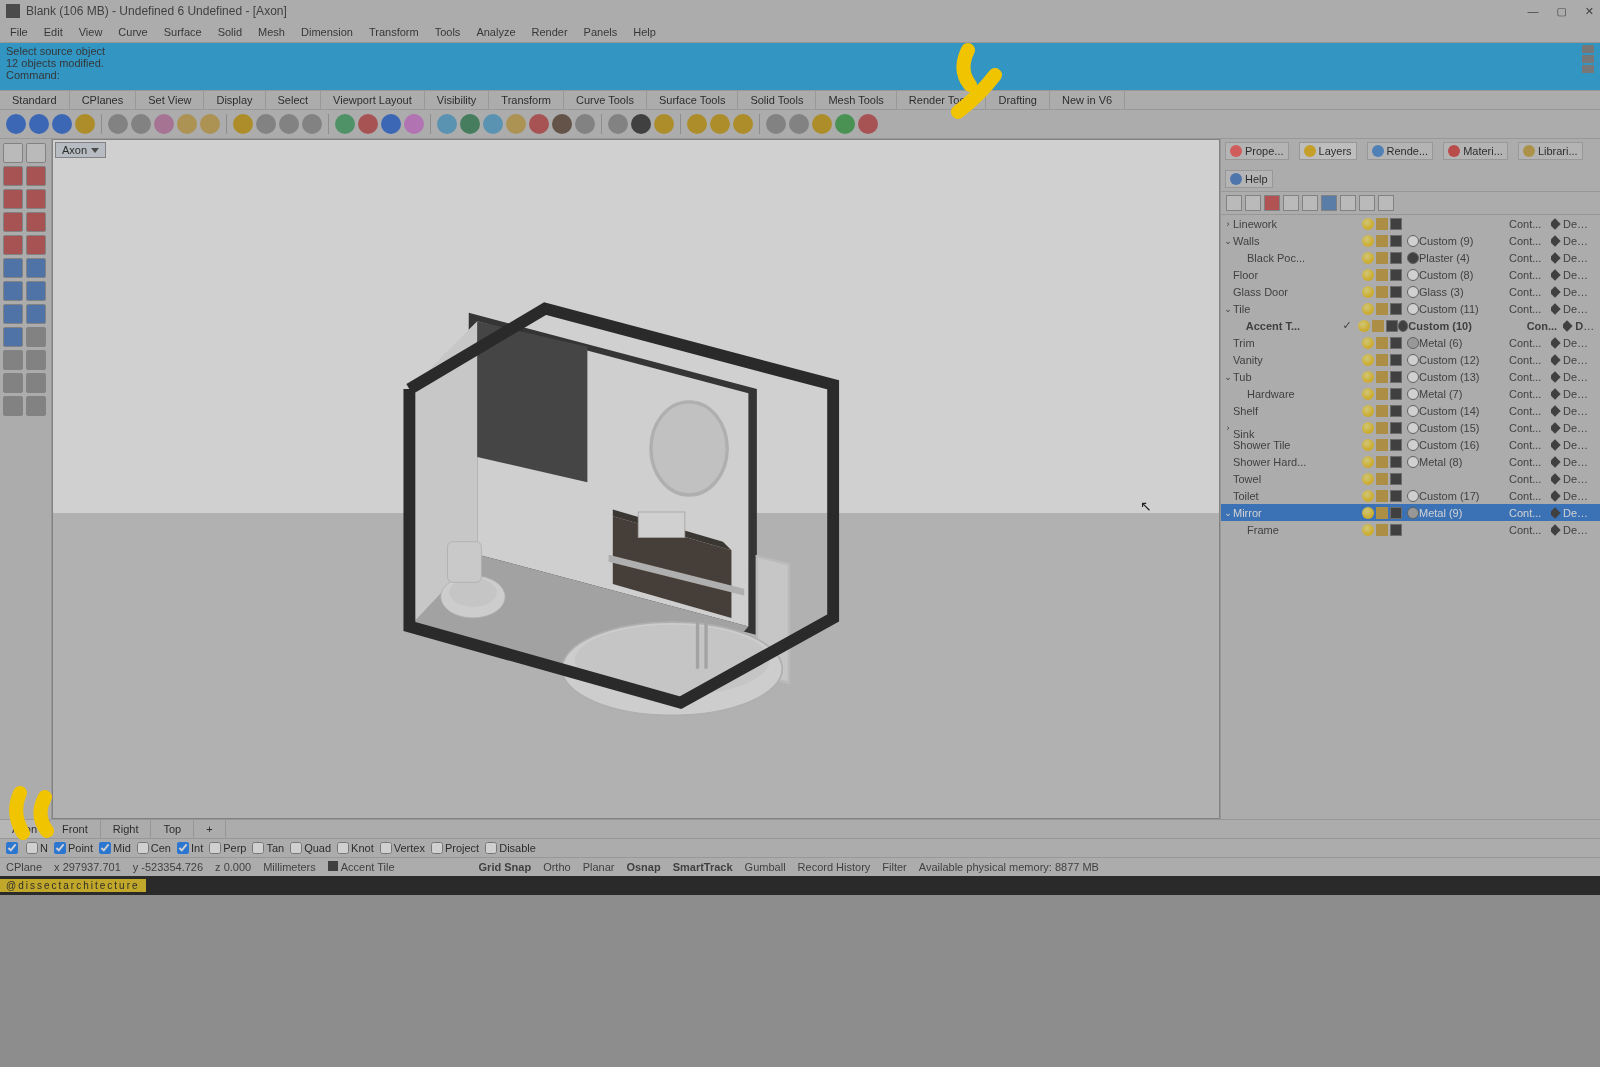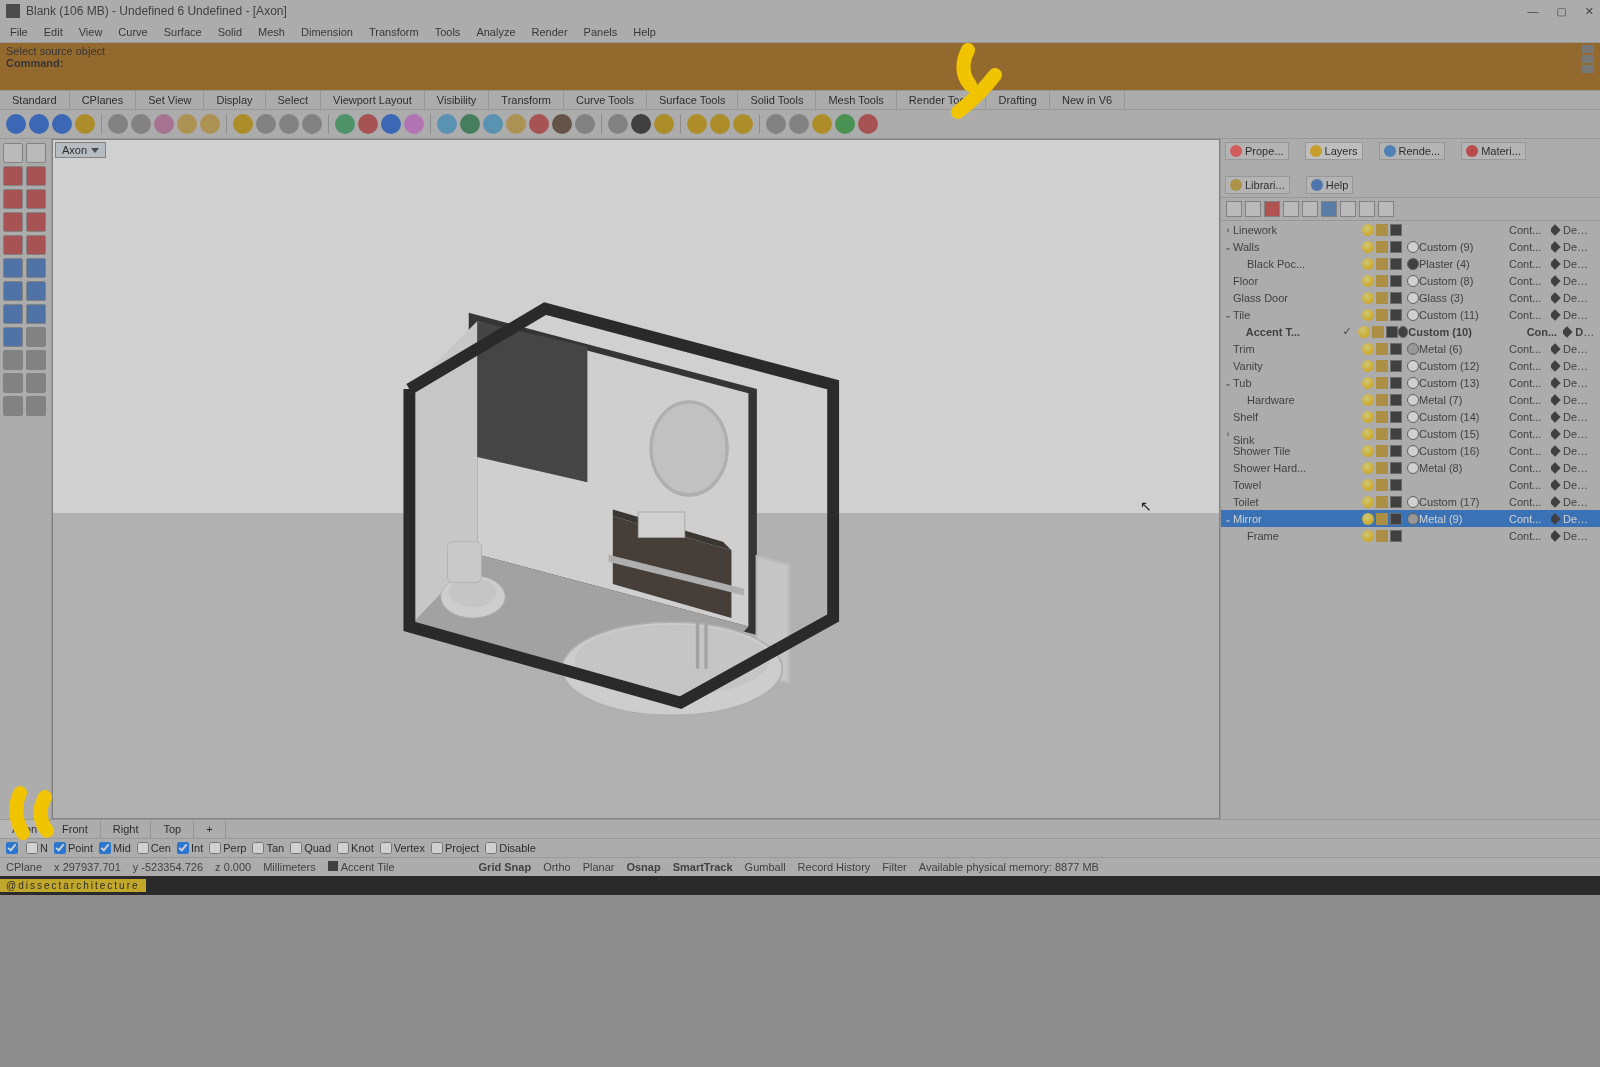--- a/index.html
+++ b/index.html
@@ -5,40 +5,40 @@
 * { margin: 0; padding: 0; box-sizing: border-box; font-family: "Segoe UI", Tahoma, sans-serif; font-size: 11px; }
 body { background: #999; width: 1600px; height: 1067px; position: relative; overflow: hidden; user-select:none;}
 .overlay { position:absolute; inset:0; background: rgba(120,120,120,0.35); pointer-events:none; z-index:50;}
 .titlebar { height: 22px; background: #c8c8c8; display:flex; align-items:center; padding:0 6px; }
 .titlebar-icon { width:14px; height:14px; background: #333; margin-right:6px;}
 .titlebar-text { flex:1; color:#222; font-size:12px;}
 .winbtns { display:flex; gap:18px; font-size:14px; color:#222; }
 .winbtns span{cursor:default;}
 .menubar { background:#c8c8c8; padding:2px 4px; display:flex; gap:4px; color:#111; }
 .menubar span { padding:2px 6px; cursor:default;}
-.commandarea { background:#a16207; padding:2px 6px; min-height:48px; color:#111; border-top:1px solid #aaa; position:relative;}
-.commandarea .cmd-label { font-weight:bold; }
+.commandarea { background:#0ea5e9; padding:2px 6px; min-height:48px; color:#111; border-top:1px solid #aaa; position:relative;}
+.commandarea .cmd-label { font-weight:normal; }
 .cmd-opts { position:absolute; right:6px; top:2px; display:flex; flex-direction:column; gap:2px;}
 .cmd-opts span{width:12px;height:8px;background:#777;}
 .tabstrip { background:#c8c8c8; display:flex; border-top:1px solid #aaa; border-bottom:1px solid #aaa;}
 .tabstrip .tab { padding:3px 12px; border-right:1px solid #aaa; cursor:default;}
 .toolbar-main { background:#c8c8c8; display:flex; align-items:center; gap:3px; padding:4px 6px; border-bottom:1px solid #aaa;}
 .tb-ico { width:20px; height:20px; border-radius:10px; display:inline-block;}
 .tb-divider{width:1px;height:20px;background:#999;margin:0 3px;}
 .workspace { display:flex; height:680px; }
 .lefttools { width:52px; background:#c8c8c8; display:flex; flex-wrap:wrap; align-content:flex-start; gap:3px; padding:4px 3px; border-right:1px solid #aaa;}
 .lt-ico { width:20px; height:20px; background:#ddd; border:1px solid #888; border-radius:2px;}
 .viewport { flex:1; background:#fff; position:relative; border:1px solid #888;}
 .viewport-label { position:absolute; top:2px; left:2px; background:#d8e0e8; border:1px solid #888; padding:1px 6px; display:flex; align-items:center; gap:4px;}
 .viewport-label .dd { width:0;height:0;border-left:4px solid transparent;border-right:4px solid transparent;border-top:5px solid #333;}
 .render-area { position:absolute; inset:0; display:flex; align-items:center; justify-content:center;}
 .ground { position:absolute; left:0; right:0; top:55%; bottom:0; background:#cfcfcf;}
 .room-placeholder { position:absolute; top:18%; left:18%; width:60%; height:70%; }
 .rightpanel { width:380px; background:#c8c8c8; display:flex; flex-direction:column; border-left:1px solid #aaa;}
-.panel-tabs { display:flex; flex-wrap:wrap; gap:16px; padding:3px 4px; border-bottom:1px solid #aaa;}
+.panel-tabs { display:flex; flex-wrap:wrap; gap:10px; padding:3px 4px; border-bottom:1px solid #aaa;}
 .panel-tabs .ptab { display:flex; align-items:center; gap:3px; padding:2px 4px; background:#d4d4d4; border:1px solid #aaa; cursor:default;}
 .panel-tabs .ptab.active { background:#e4e4e4;}
 .pt-ico{width:12px;height:12px;border-radius:6px;}
 .layer-toolbar { display:flex; gap:3px; padding:3px 5px; border-bottom:1px solid #aaa;}
 .lt2{width:16px;height:16px;background:#ddd;border:1px solid #888;}
 .layer-header { display:flex; padding:3px 4px; border-bottom:1px solid #aaa; font-size:11px; color:#222; font-weight:normal;}
 .lh-name{width:115px;} .lh-cur{width:36px;} .lh-ico{width:45px;} .lh-mat{width:100px;} .lh-lt{width:42px;} .lh-pr{width:40px;}
 .layer-list { flex:1; overflow:auto;}
 .layer-row { display:flex; align-items:center; height:17px; padding:0 2px; color:#222;}
 .layer-row.sel { background:#1b6fd8; color:#fff;}
@@ -110,20 +110,21 @@
     <span>Transform</span>
     <span>Tools</span>
     <span>Analyze</span>
     <span>Render</span>
     <span>Panels</span>
     <span>Help</span>
   </div>
 
 <div class="commandarea">
   <div>Select source object</div>
+  <div>12 objects modified.</div>
   <div class="cmd-label">Command:</div>
   <div class="cmd-opts">
       <span></span>
       <span></span>
       <span></span>
     </div>
 </div>
 
 <div class="tabstrip" id="tabstrip">
     <div class="tab">Standard</div>

